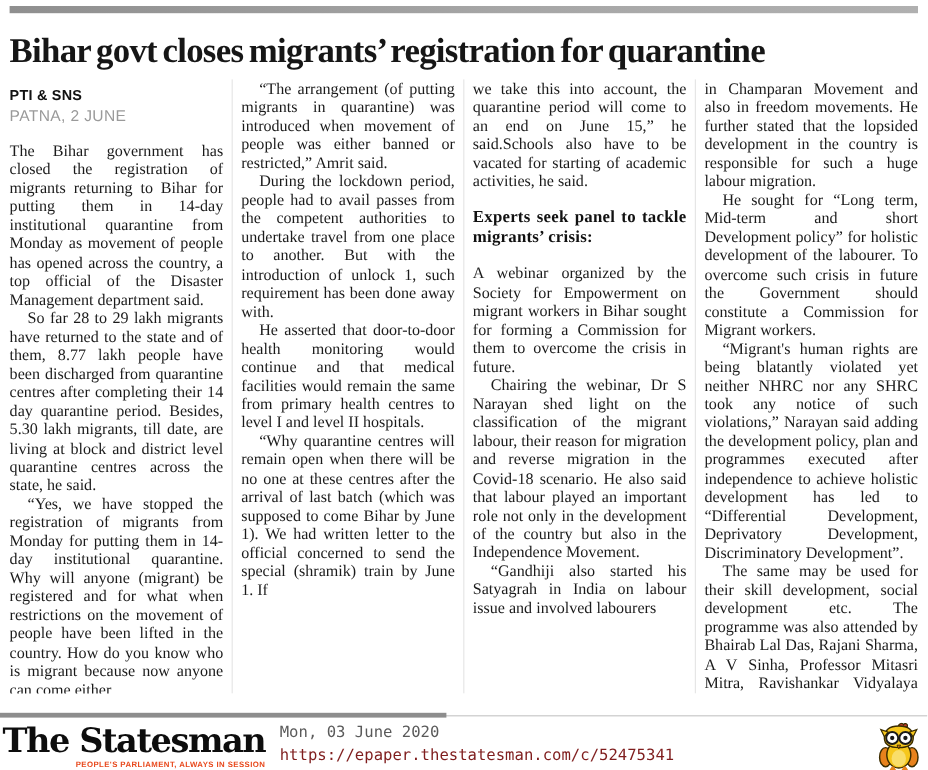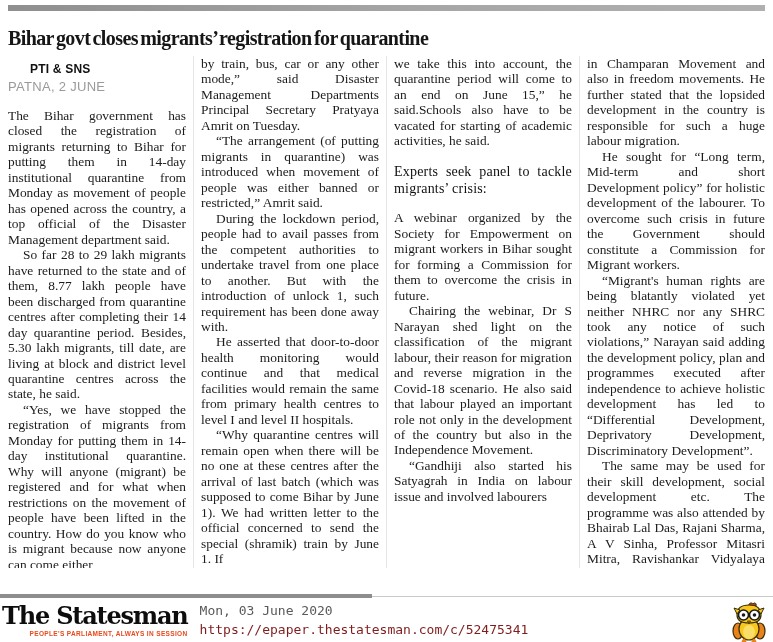--- a/index.html
+++ b/index.html
@@ -13,52 +13,52 @@
   }
   .topbar {
     margin:5px 8px 0 8px;
     height:6px;
     background:linear-gradient(to right,#8f8f8f 0%,#a6a6a6 55%,#b0b0b0 100%);
   }
   .headline {
     margin:16px 8px 6px 8px;
     font-family:"Liberation Serif", serif;
     font-weight:bold;
-    font-size:20px;
+    font-size:29px;
     letter-spacing:-0.6px;
     word-spacing:-2px;
     color:#161616;
     white-space:nowrap;
   }
   .cols {
     display:flex;
     margin:4px 8px 0 8px;
     height:512px;
     overflow:hidden;
   }
   .col {
     flex:1 1 0;
     padding:0 7px;
     overflow:hidden;
   }
   .col:first-child { padding-left:0; }
   .col:last-child  { padding-right:0; }
   .col + .col { border-left:1px solid #e6e6e6; }
   .byline-block { margin:6px 0 14px 0; font-family:"Liberation Sans", sans-serif; }
-  .byline   { font-size:12px; font-weight:bold; color:#111; letter-spacing:0.2px;margin-left:22px; }
+  .byline   { font-size:12px; font-weight:bold; color:#111; letter-spacing:0.2px; }
   .dateline { font-size:13px; color:#9a9a9a; margin-top:3px; letter-spacing:0.3px; }
   .col p {
     font-size:13.4px;
     line-height:1.155;
     text-align:justify;
     color:#1b1b1b;
   }
   .col p.ind { text-indent:15px; }
   .subhead {
-    font-weight:normal;
+    font-weight:bold;
     font-size:14px;
     line-height:1.2;
     color:#111;
     margin:15px 0 13px 0;
     text-align:justify;
     letter-spacing:0.2px;
   }
   .footer { position:absolute; left:0; right:0; bottom:0; height:46px; background:#fff; }
   .footer-line { position:relative; border-top:1px solid #c9c9c9; }
   .footer-line .thick {
@@ -66,21 +66,21 @@
     width:372px; height:4px; background:#8d8d8d;
   }
   .footer-row {
     display:flex; align-items:flex-start;
     padding:4px 6px 0 2px;
   }
   .logo-block { display:flex; flex-direction:column; align-items:flex-end; margin-top:3px; }
   .logo {
     font-family:"DejaVu Serif", serif;
     font-weight:bold;
-    font-size:24px;
+    font-size:28px;
     letter-spacing:-1.2px;
     color:#0d0d0d;
     line-height:1;
   }
   .tagline {
     font-family:"Liberation Sans", sans-serif;
     font-size:6.5px;
     font-weight:bold;
     color:#e8491d;
     letter-spacing:0.35px;
@@ -112,21 +112,20 @@
       <div class="byline-block">
         <div class="byline">PTI &amp; SNS</div>
         <div class="dateline">PATNA, 2 JUNE</div>
       </div>
       <p>The Bihar government has closed the registration of migrants returning to Bihar for putting them in 14-day institutional quarantine from Monday as movement of people has opened across the country, a top official of the Disaster Management department said.</p>
       <p class="ind">So far 28 to 29 lakh migrants have returned to the state and of them, 8.77 lakh people have been discharged from quarantine centres after completing their 14 day quarantine period. Besides, 5.30 lakh migrants, till date, are living at block and district level quarantine centres across the state, he said.</p>
       <p class="ind">“Yes, we have stopped the registration of migrants from Monday for putting them in 14-day institutional quarantine. Why will anyone (migrant) be registered and for what when restrictions on the movement of people have been lifted in the country. How do you know who is migrant because now anyone can come either</p>
     </div>
 
     <div class="col">
-      <p>by train, bus, car or any other mode,” said Disaster Management Departments Principal Secretary Pratyaya Amrit on Tuesday.</p>
       <p class="ind">“The arrangement (of putting migrants in quarantine) was introduced when movement of people was either banned or restricted,” Amrit said.</p>
       <p class="ind">During the lockdown period, people had to avail passes from the competent authorities to undertake travel from one place to another. But with the introduction of unlock 1, such requirement has been done away with.</p>
       <p class="ind">He asserted that door-to-door health monitoring would continue and that medical facilities would remain the same from primary health centres to level I and level II hospitals.</p>
       <p class="ind">“Why quarantine centres will remain open when there will be no one at these centres after the arrival of last batch (which was supposed to come Bihar by June 1). We had written letter to the official concerned to send the special (shramik) train by June 1. If</p>
     </div>
 
     <div class="col">
       <p>we take this into account, the quarantine period will come to an end on June 15,” he said.Schools also have to be vacated for starting of academic activities, he said.</p>
       <div class="subhead">Experts seek panel to tackle migrants’ crisis:</div>
       <p>A webinar organized by the Society for Empowerment on migrant workers in Bihar sought for forming a Commission for them to overcome the crisis in future.</p>

